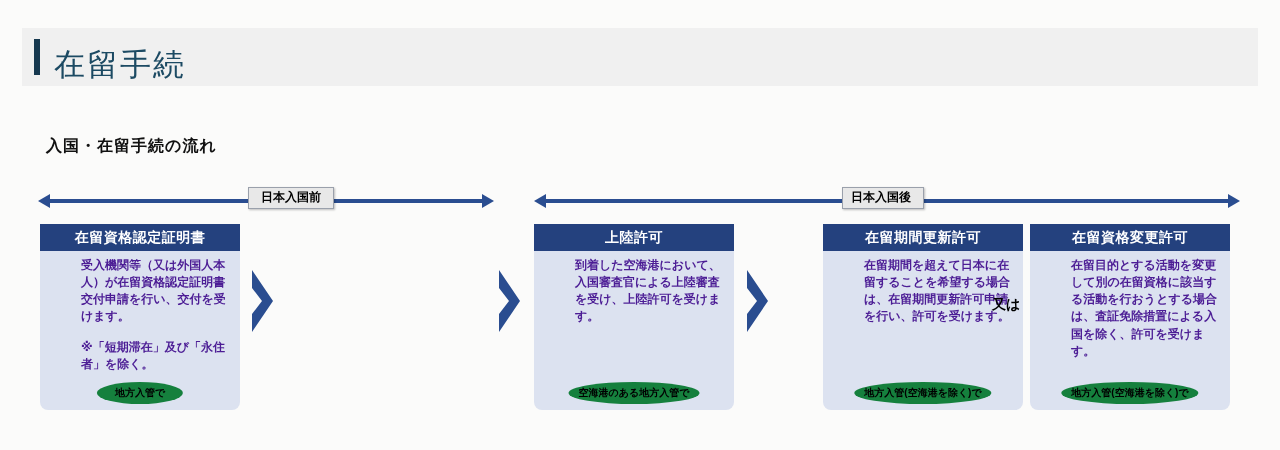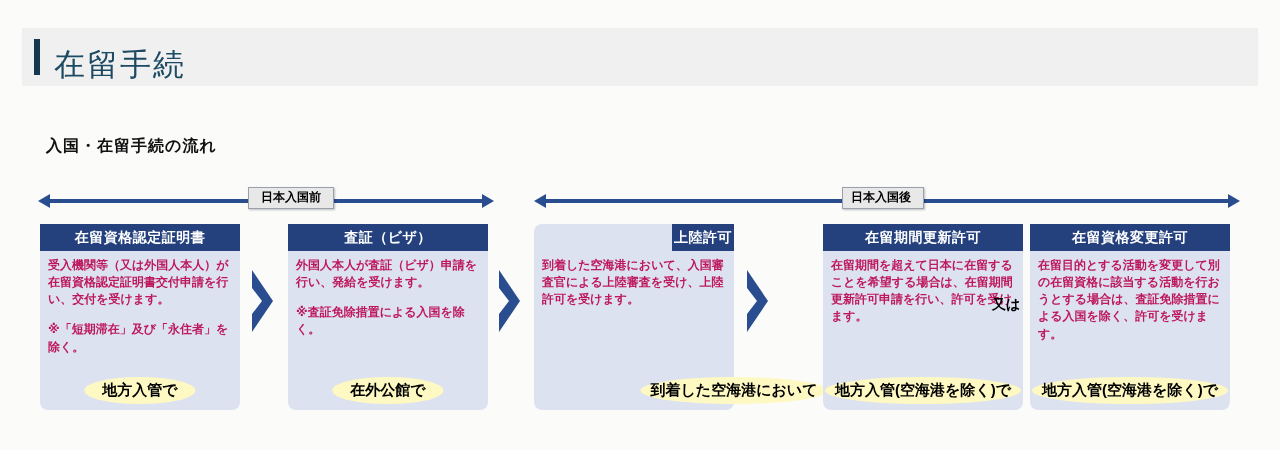--- a/index.html
+++ b/index.html
@@ -129,43 +129,44 @@
     padding: 6px 2px 6px 2px;
     letter-spacing: 0.5px;
     line-height: 1.1;
     white-space: nowrap;
   }
   .card-body {
     flex: 1 1 auto;
     padding: 6px 8px 0 8px;
     font-size: 12px;
     line-height: 1.42;
-    color: #be185d;
+    color: #4c1d95;
     font-weight: bold;
     letter-spacing: 0px;
+    margin-left: 33px;
   }
   .card-body p {
     margin: 0;
   }
   .card-body p + p {
     margin-top: 13px;
   }
   .card-footer {
     height: 34px;
     position: relative;
     flex: 0 0 auto;
   }
   .pill {
     position: absolute;
     left: 50%;
     bottom: 6px;
     transform: translateX(-50%);
-    background: #fef9c3;
+    background: #15803d;
     border-radius: 50%;
-    font-size: 15px;
+    font-size: 10px;
     font-weight: bold;
     color: #000;
     padding: 5px 18px 6px 18px;
     white-space: nowrap;
     line-height: 1.1;
     text-align: center;
   }
   .pill.wide {
     padding-left: 10px;
     padding-right: 10px;
@@ -226,44 +227,34 @@
       <div class="pill">地方入管で</div>
     </div>
   </div>
 
   <div class="chevron" style="left:250px;">
     <svg width="26" height="62" viewBox="0 0 26 62">
       <polygon points="2,0 23,31 2,62 2,44 12,31 2,18" fill="#2a4d90"></polygon>
     </svg>
   </div>
 
-  <div class="card" style="left:288px;">
-    <div class="card-header">査証（ビザ）</div>
-    <div class="card-body">
-      <p>外国人本人が査証（ビザ）申請を行い、発給を受けます。</p>
-      <p>※査証免除措置による入国を除く。</p>
-    </div>
-    <div class="card-footer">
-      <div class="pill">在外公館で</div>
-    </div>
-  </div>
 
   <div class="chevron" style="left:497px;">
     <svg width="26" height="62" viewBox="0 0 26 62">
       <polygon points="2,0 23,31 2,62 2,44 12,31 2,18" fill="#2a4d90"></polygon>
     </svg>
   </div>
 
-  <div class="card" style="left:534px;align-items:flex-end;">
+  <div class="card" style="left:534px;">
     <div class="card-header">上陸許可</div>
     <div class="card-body">
       <p>到着した空海港において、入国審査官による上陸審査を受け、上陸許可を受けます。</p>
     </div>
     <div class="card-footer">
-      <div class="pill wide">到着した空海港において</div>
+      <div class="pill wide">空海港のある地方入管で</div>
     </div>
   </div>
 
   <div class="chevron" style="left:745px;">
     <svg width="26" height="62" viewBox="0 0 26 62">
       <polygon points="2,0 23,31 2,62 2,44 12,31 2,18" fill="#2a4d90"></polygon>
     </svg>
   </div>
 
   <div class="card" style="left:823px;justify-content:space-between;">

